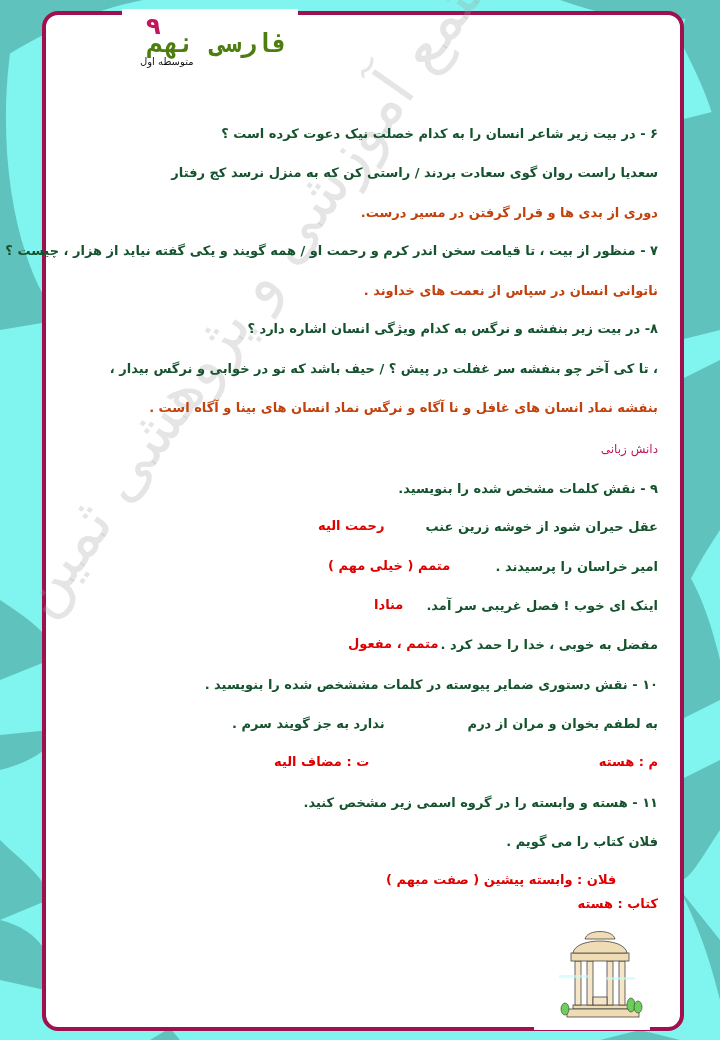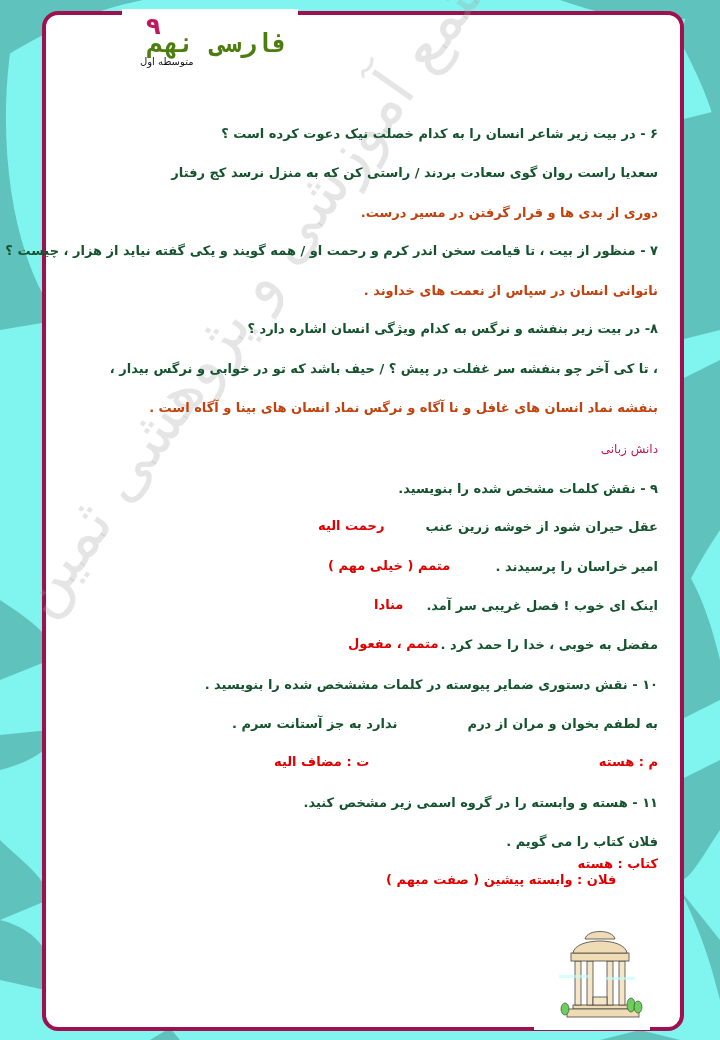--- a/index.html
+++ b/index.html
@@ -103,29 +103,29 @@
   <span>مفضل به </span><span class="u">خوبی</span><span> ، </span><span class="u">خدا</span><span> را حمد کرد .</span>
 </div>
 <div class="ans" style="top:636px; left:348px;">متمم ، مفعول</div>
 
 <div class="line" style="top:676px;">۱۰ - نقش دستوری ضمایر پیوسته در کلمات مششخص شده را بنویسید .</div>
 
 <div class="line" style="top:715px;">
   <span>به </span><span class="u">لطفم</span><span> بخوان و مران از درم</span>
 </div>
 <div class="line" style="top:715px; right:auto; left:232px;">
-  <span>ندارد به جز </span><span class="u">آستانت</span><span> سرم .</span>
+  <span>ندارد به جز </span><span class="u">گویند</span><span> سرم .</span>
 </div>
 
 <div class="ans" style="top:754px; right:62px;">م : هسته</div>
 <div class="ans" style="top:754px; left:274px;">ت : مضاف الیه</div>
 
 <div class="line" style="top:794px;">۱۱ - هسته و وابسته را در گروه اسمی زیر مشخص کنید.</div>
 <div class="line" style="top:833px;">فلان کتاب را می گویم .</div>
-<div class="ans" style="top:856px; right:62px;">کتاب : هسته</div>
+<div class="ans" style="top:896px; right:62px;">کتاب : هسته</div>
 <div class="ans" style="top:872px; left:386px;">فلان : وابسته پیشین ( صفت مبهم )</div>
 
 <svg class="monument" viewBox="0 0 110 100">
   <rect x="28" y="80" width="60" height="4" fill="#f0dcb4" stroke="#444" stroke-width="0.8"></rect>
   <rect x="22" y="84" width="72" height="8" fill="#f0dcb4" stroke="#444" stroke-width="0.8"></rect>
   <rect x="30" y="36" width="6" height="44" fill="#f4e6c6" stroke="#444" stroke-width="0.8"></rect>
   <rect x="42" y="36" width="6" height="44" fill="#f4e6c6" stroke="#444" stroke-width="0.8"></rect>
   <rect x="62" y="36" width="6" height="44" fill="#f4e6c6" stroke="#444" stroke-width="0.8"></rect>
   <rect x="74" y="36" width="6" height="44" fill="#f4e6c6" stroke="#444" stroke-width="0.8"></rect>
   <rect x="48" y="72" width="14" height="8" fill="#f4e6c6" stroke="#444" stroke-width="0.8"></rect>

